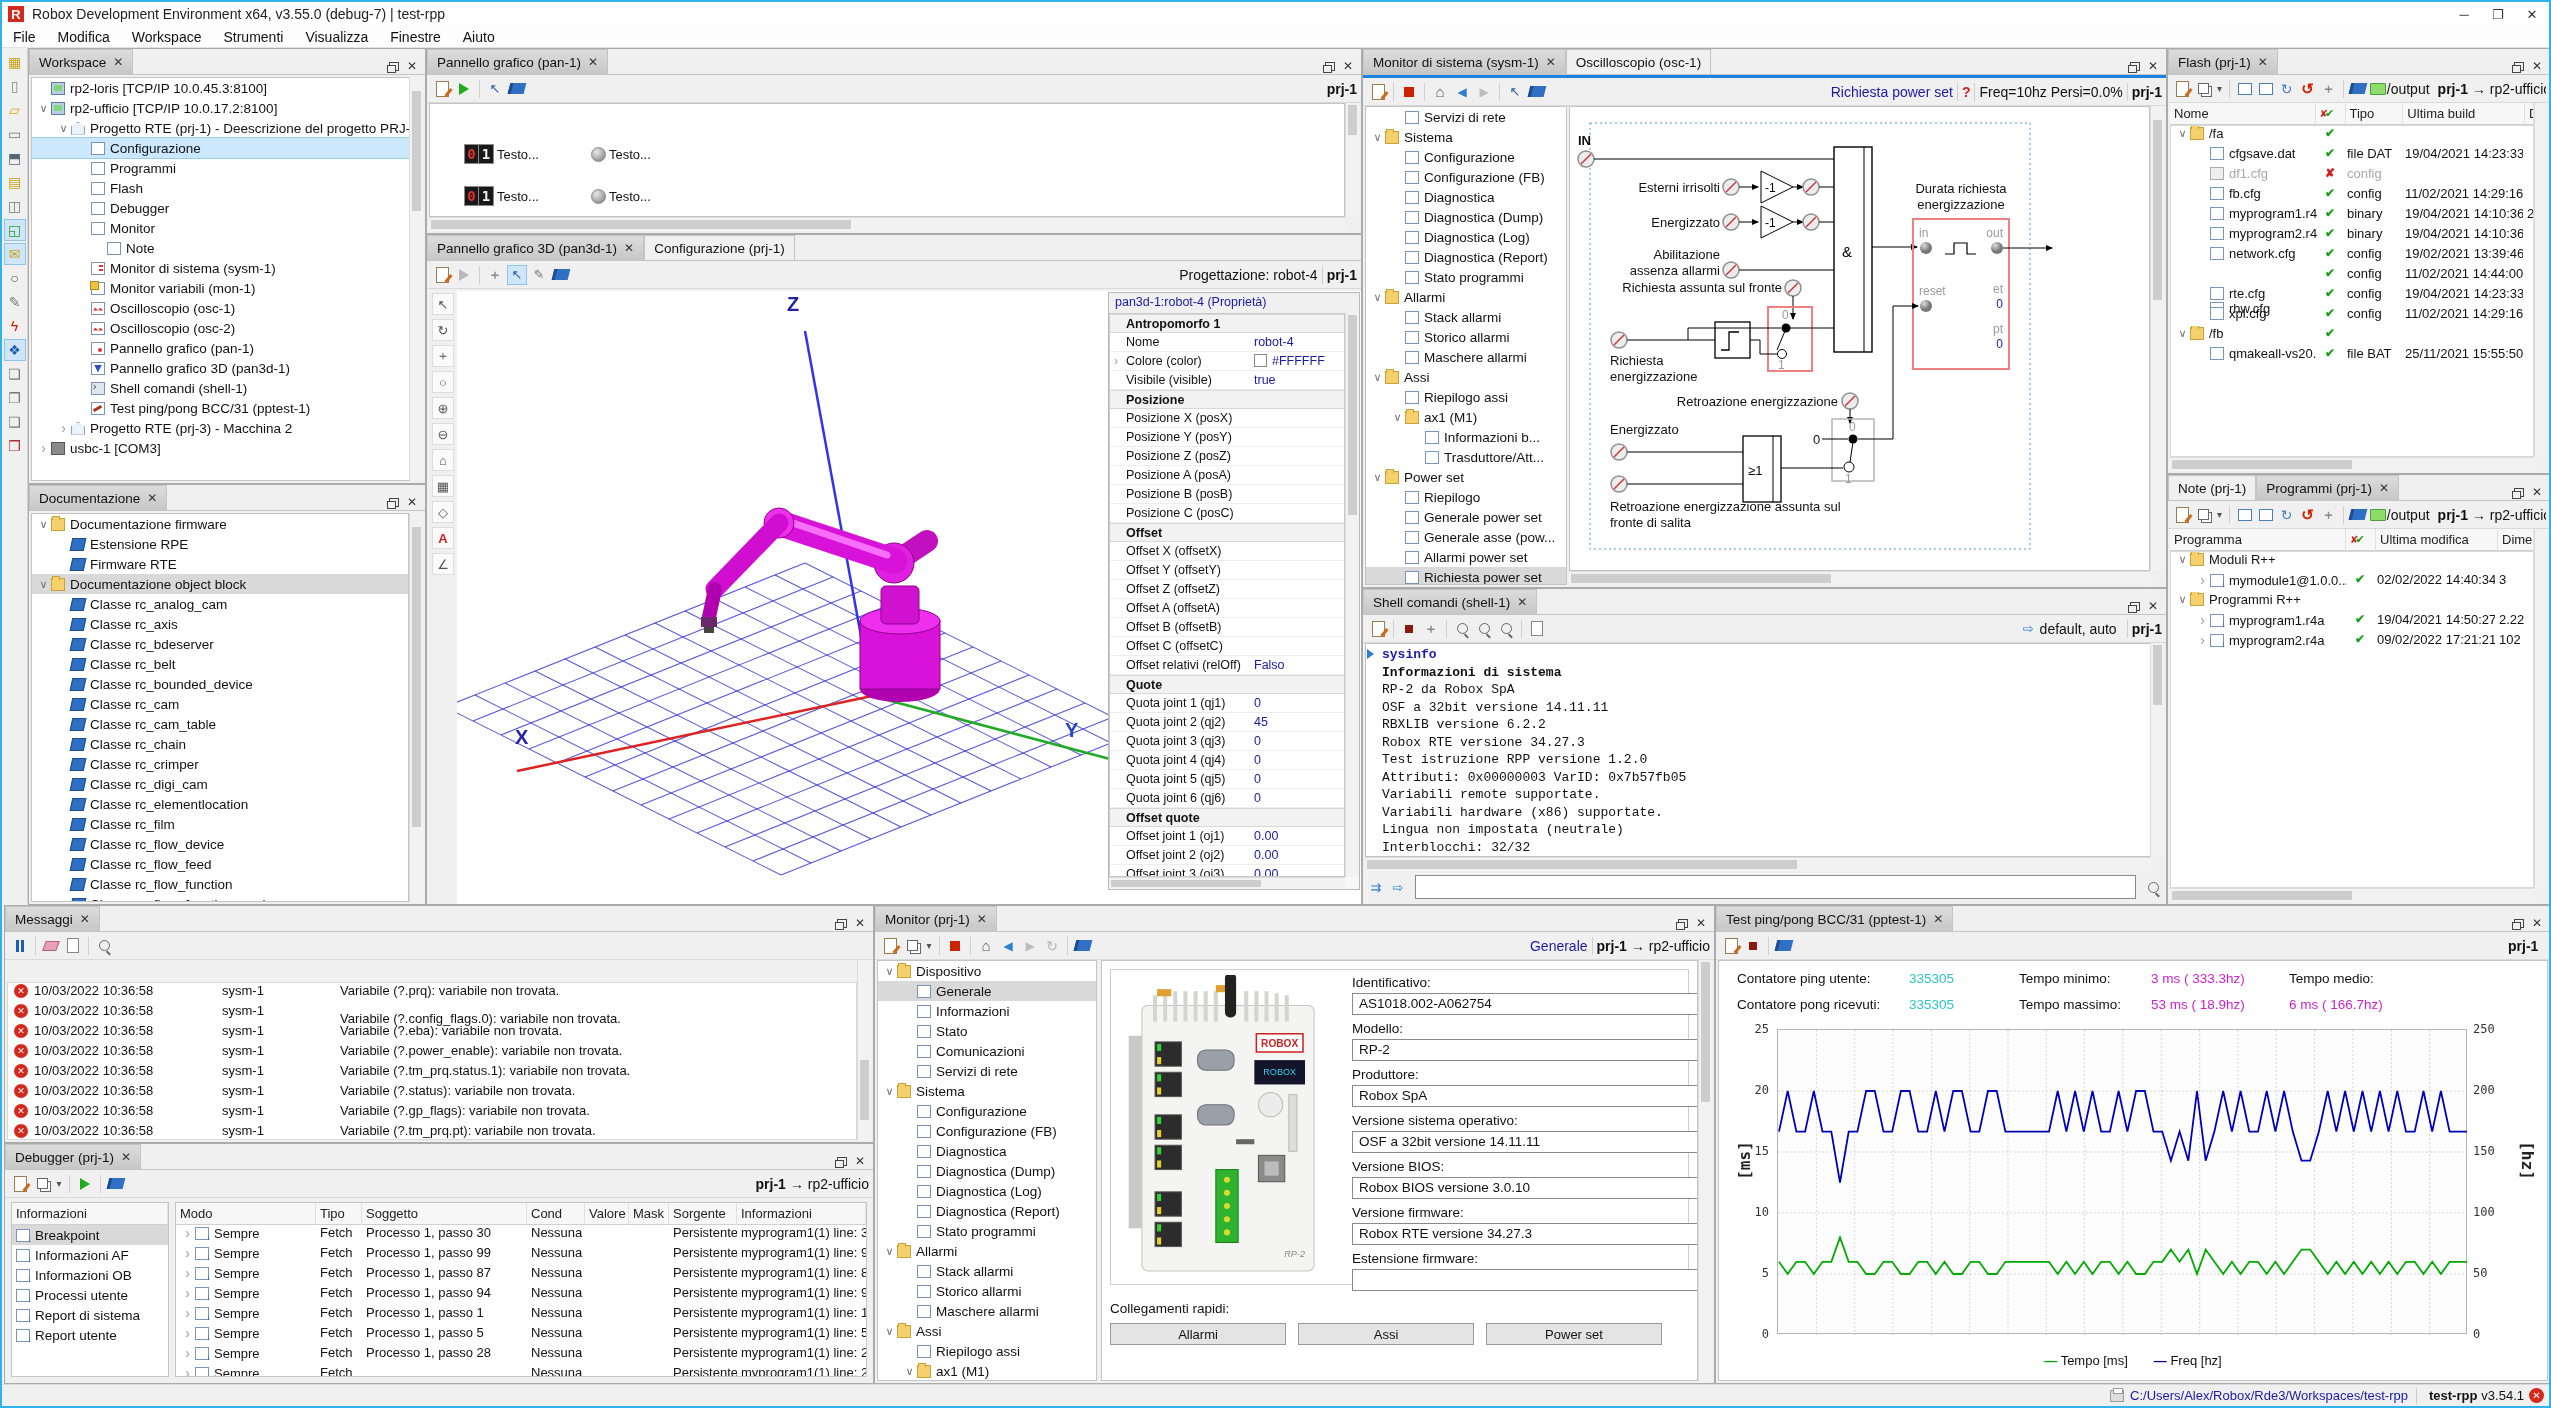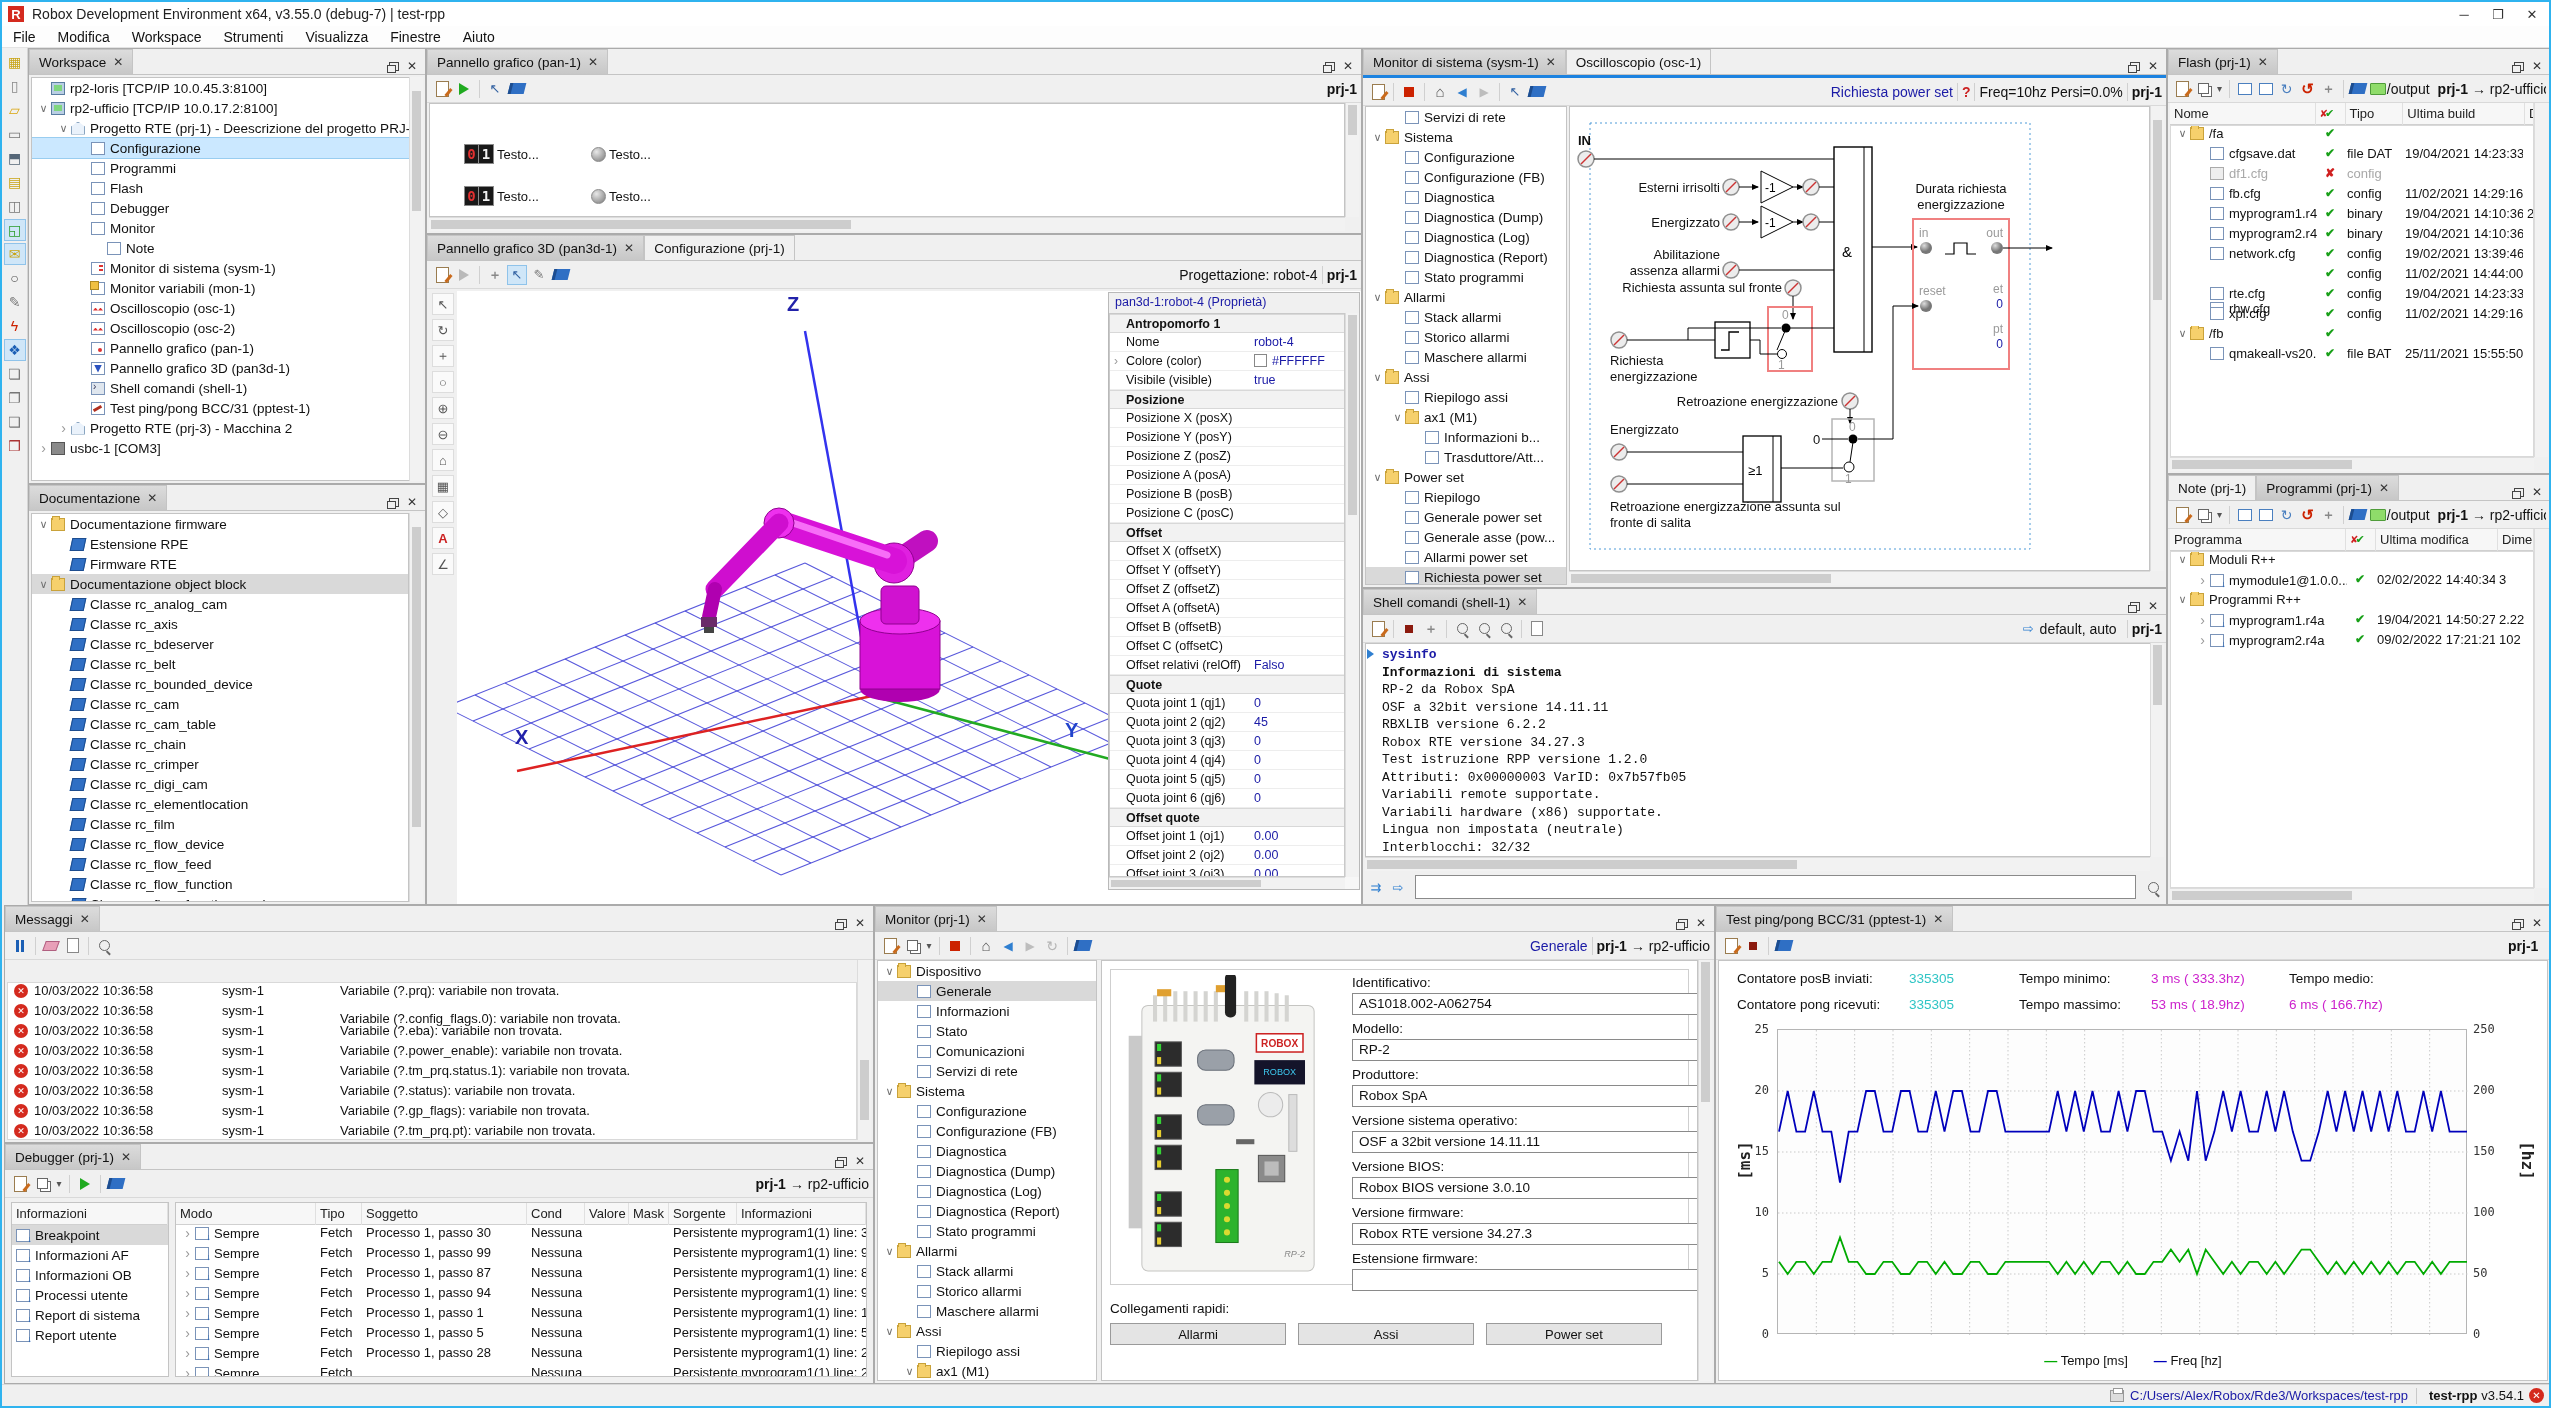--- a/index.html
+++ b/index.html
@@ -2106,21 +2106,21 @@
     <div class="toolbar" style="top:26px;">
       <span class="tbi t-props"></span>
       <span class="tbi t-stop sm"></span>
       <span class="tsep"></span>
       <span class="tbi t-book"></span>
       <div class="tright" style="width:38px;justify-content:flex-start;">
         <span class="bold">prj-1</span>
       </div>
     </div>
     <div style="position:absolute;left:2px;top:54px;right:2px;bottom:2px;background:#fff;border:1px solid #c4c4c4;">
-      <div class="abs" style="left:18px;top:10px;font-size:13.5px;">Contatore posB inviati:</div>
+      <div class="abs" style="left:18px;top:10px;font-size:13.5px;">Contatore ping utente:</div>
       <div class="abs" style="left:190px;top:10px;font-size:13.5px;color:#2fc5c5;">335305</div>
       <div class="abs" style="left:18px;top:36px;font-size:13.5px;">Contatore pong ricevuti:</div>
       <div class="abs" style="left:190px;top:36px;font-size:13.5px;color:#2fc5c5;">335305</div>
       <div class="abs" style="left:300px;top:10px;font-size:13.5px;">Tempo minimo:</div>
       <div class="abs" style="left:432px;top:10px;font-size:13.5px;color:#cc22cc;">3 ms ( 333.3hz)</div>
       <div class="abs" style="left:300px;top:36px;font-size:13.5px;">Tempo massimo:</div>
       <div class="abs" style="left:432px;top:36px;font-size:13.5px;color:#cc22cc;">53 ms ( 18.9hz)</div>
       <div class="abs" style="left:570px;top:10px;font-size:13.5px;">Tempo medio:</div>
       <div class="abs" style="left:570px;top:36px;font-size:13.5px;color:#cc22cc;">6 ms ( 166.7hz)</div>
 

